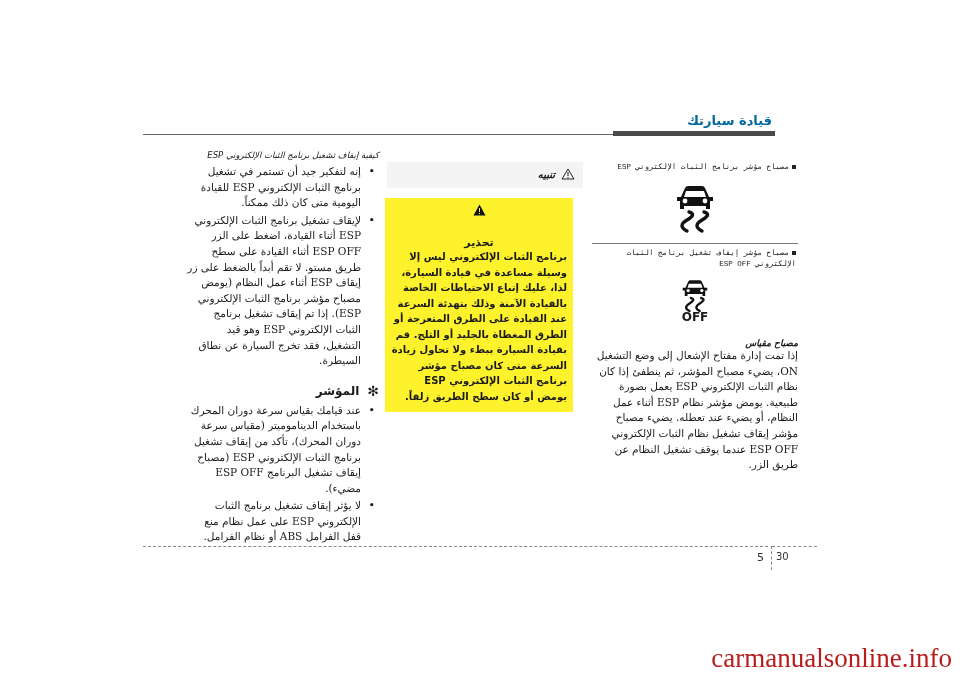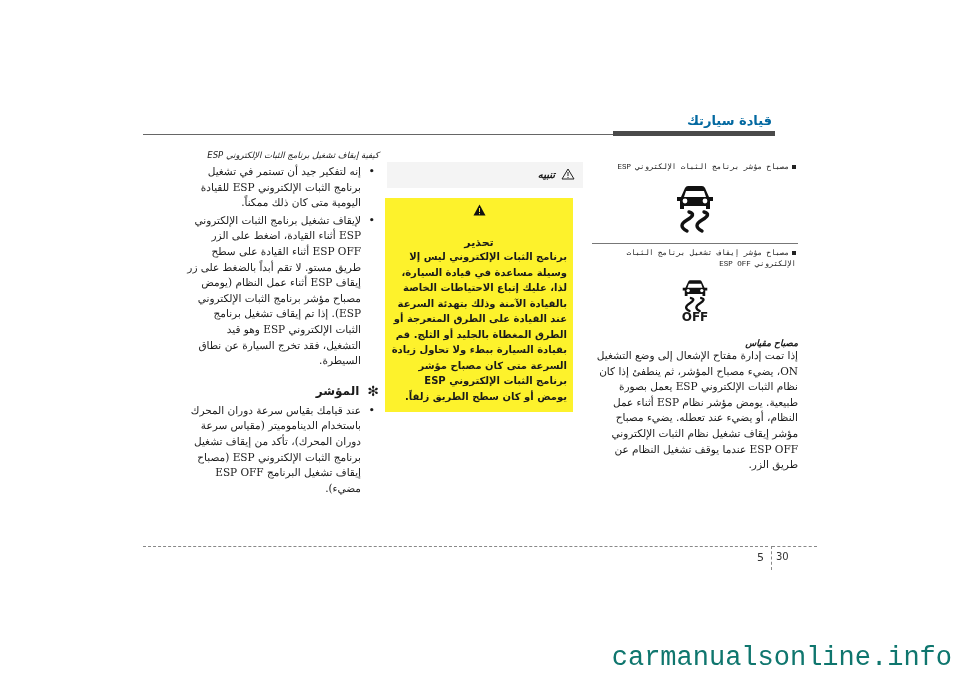--- a/index.html
+++ b/index.html
@@ -43,21 +43,21 @@
   ul.bullets li::before { content:"•"; position:absolute; right:0; top:0; font-size:11px; }
   .note-heading { font-family:"DejaVu Sans", sans-serif; font-weight:bold; font-size:12px; margin-top:14px; display:flex; align-items:center; gap:8px; }
   .note-star { font-size:14px; }
   .note-list li { font-size:9.8px; line-height:15px; }
 
   .footer-rule-left { position:absolute; left:143px; top:546px; width:625px; border-top:1px dashed #888; }
   .footer-rule-right { position:absolute; left:772px; top:546px; width:45px; border-top:1px dashed #888; }
   .footer-vrule { position:absolute; left:771px; top:546px; height:24px; border-left:1px dashed #888; }
   .page-section { position:absolute; left:757px; top:551px; font-family:"DejaVu Sans", sans-serif; font-size:11px; color:#333; }
   .page-num { position:absolute; left:776px; top:551px; font-family:"DejaVu Sans", sans-serif; font-size:10px; color:#333; }
-  .watermark { position:absolute; right:8px; top:643px; font-family:Liberation Mono, monospace; font-size:27px; color:#0f766e; }
+  .watermark { position:absolute; right:8px; top:643px; font-family:Liberation Serif, serif; font-size:27px; color:#b91c1c; }
 </style>
 </head>
 <body>
 
 <div class="header-title">قيادة سيارتك</div>
 <div class="header-rule-thin"></div>
 <div class="header-rule-thick"></div>
 
 <div class="col col-right">
   <div class="indicator-caption">
@@ -122,20 +122,21 @@
     <li>إنه لتفكير جيد أن تستمر في تشغيل برنامج الثبات الإلكتروني ESP للقيادة اليومية متى كان ذلك ممكناً.</li>
     <li>لإيقاف تشغيل برنامج الثبات الإلكتروني ESP أثناء القيادة، اضغط على الزر ESP OFF أثناء القيادة على سطح طريق مستو. لا تقم أبداً بالضغط على زر إيقاف ESP أثناء عمل النظام (يومض مصباح مؤشر برنامج الثبات الإلكتروني ESP). إذا تم إيقاف تشغيل برنامج الثبات الإلكتروني ESP وهو قيد التشغيل، فقد تخرج السيارة عن نطاق السيطرة.</li>
   </ul>
 
   <div class="note-heading">
     <span class="note-star">✻</span>
     <span>المؤشر</span>
   </div>
   <ul class="bullets note-list">
     <li>عند قيامك بقياس سرعة دوران المحرك باستخدام الديناموميتر (مقياس سرعة دوران المحرك)، تأكد من إيقاف تشغيل برنامج الثبات الإلكتروني ESP (مصباح إيقاف تشغيل البرنامج ESP OFF مضيء).</li>
+    <li>لا يؤثر إيقاف تشغيل برنامج الثبات الإلكتروني ESP على عمل نظام منع قفل الفرامل ABS أو نظام الفرامل.</li>
   </ul>
 </div>
 
 <div class="footer-rule-left"></div>
 <div class="footer-rule-right"></div>
 <div class="footer-vrule"></div>
 <div class="page-section">5</div>
 <div class="page-num">30</div>
 
 <div class="watermark">carmanualsonline.info</div>

